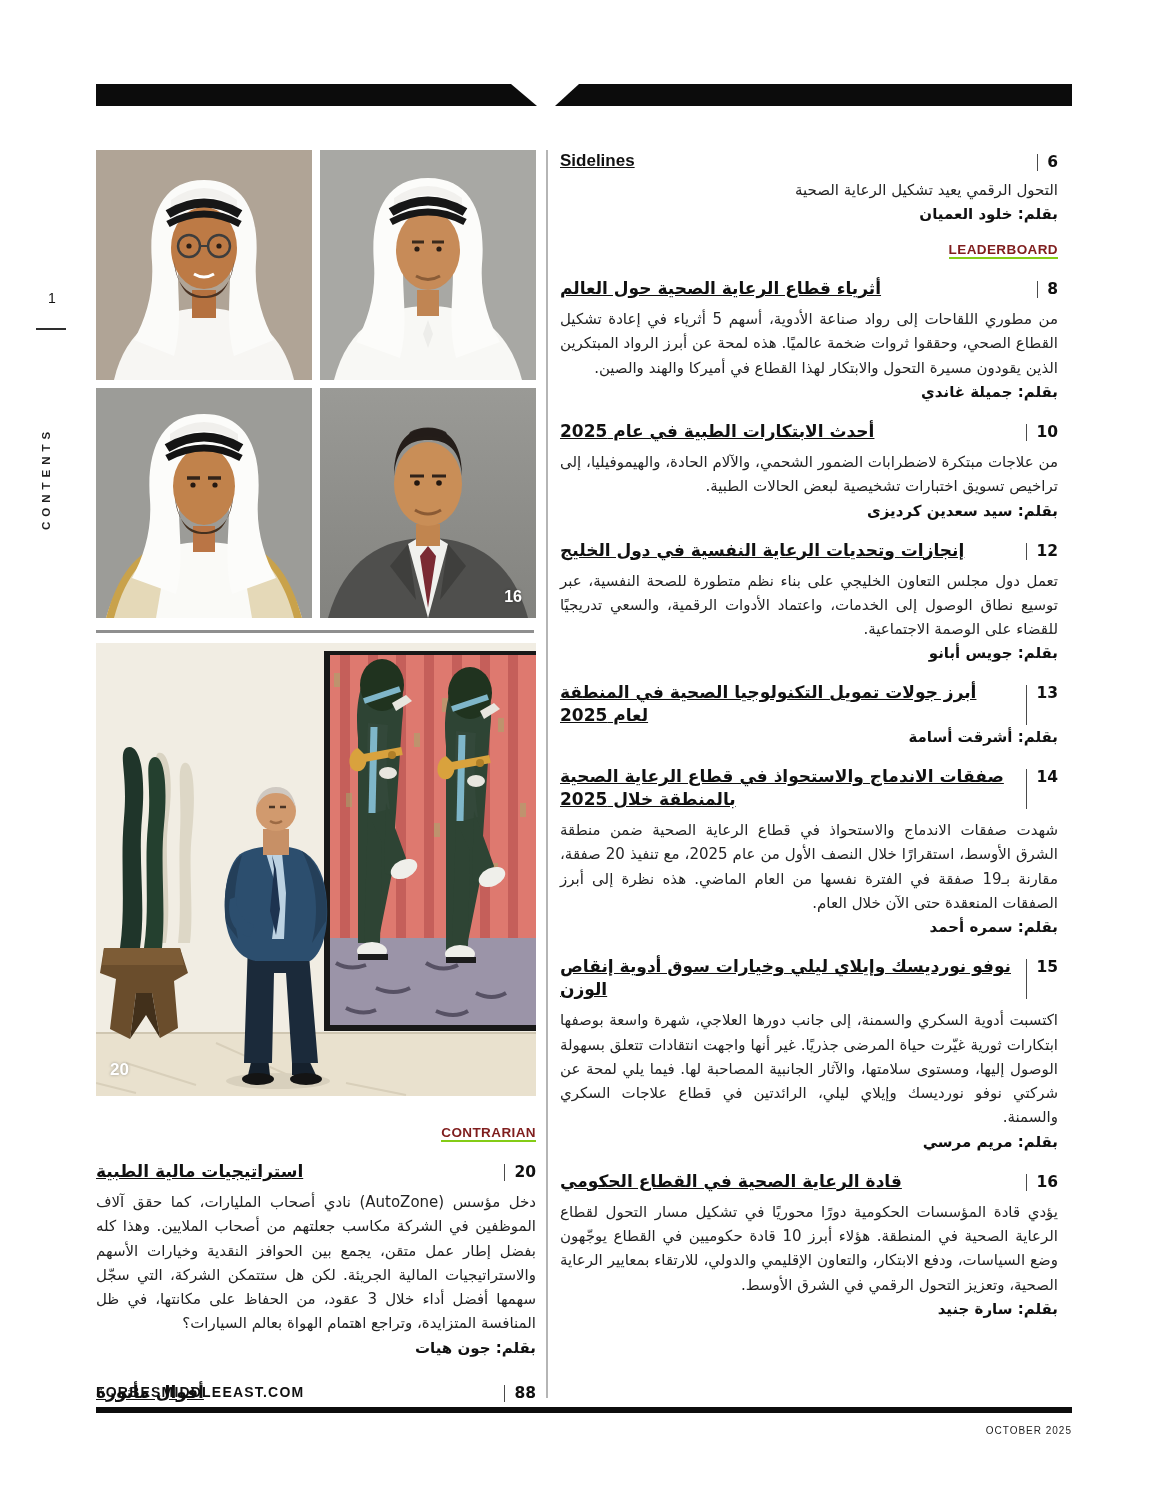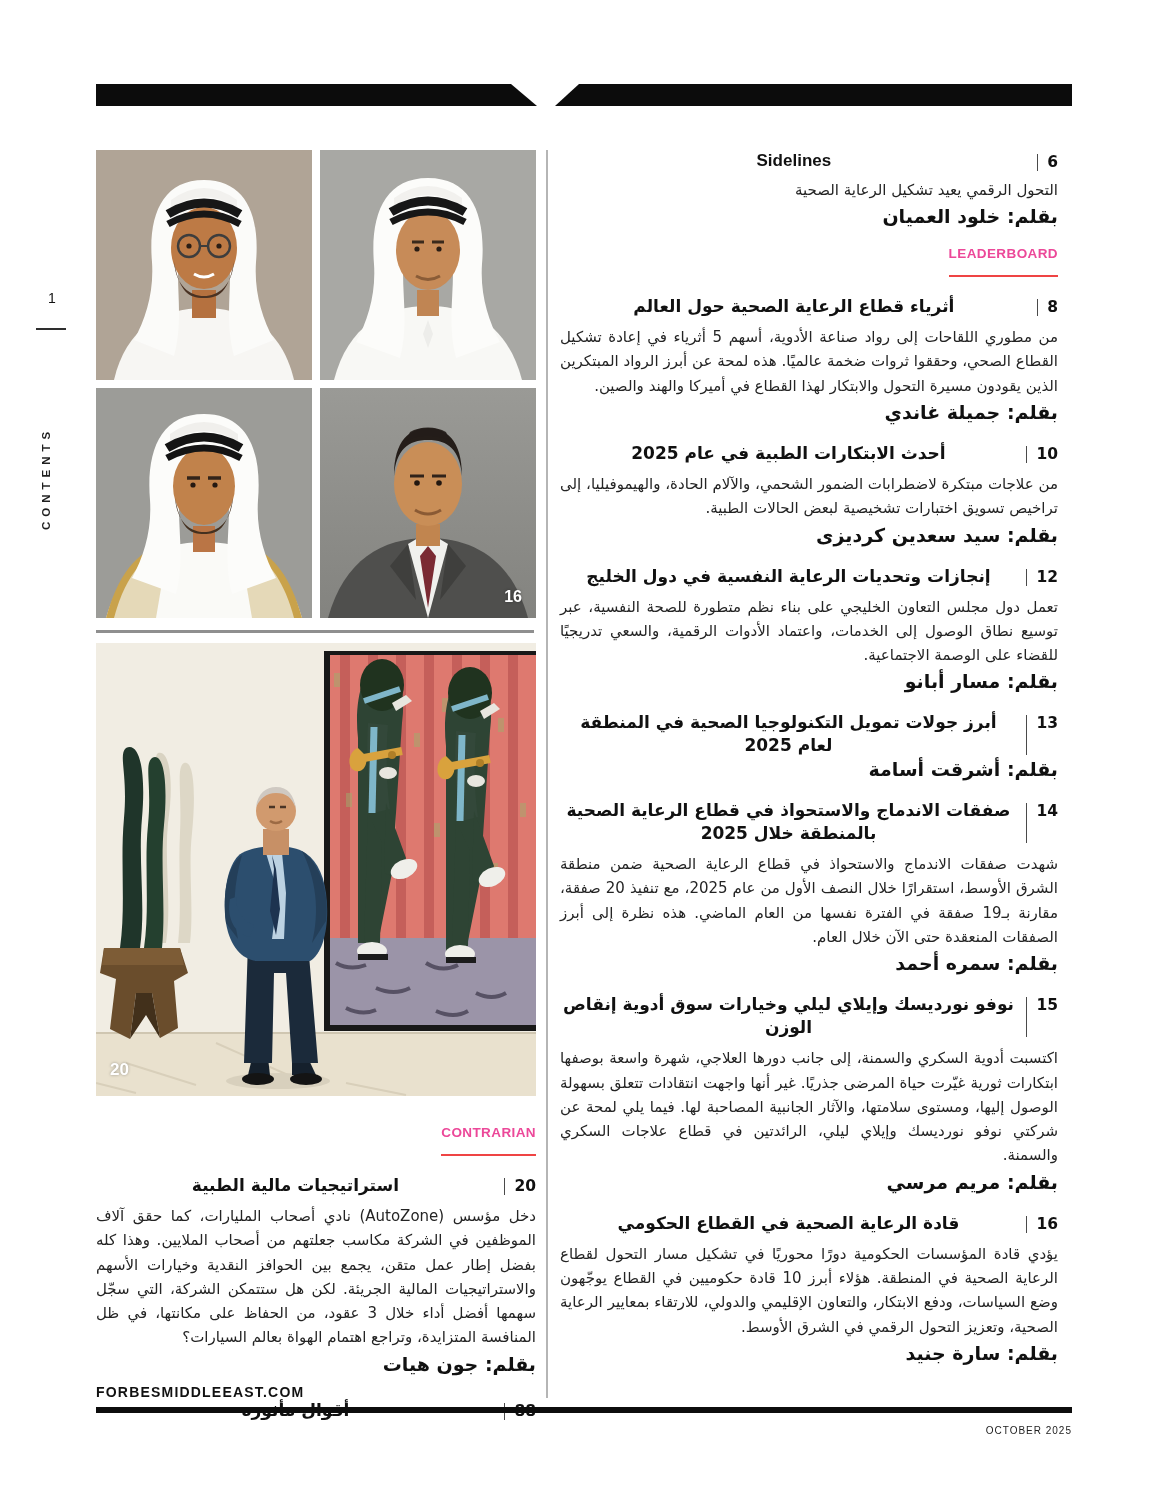--- a/index.html
+++ b/index.html
@@ -33,26 +33,26 @@
   .col-divider{position:absolute;left:546px;top:150px;width:2px;height:1248px;background:#b5b5b5;}
 
   
   .right-col{position:absolute;left:560px;top:150px;width:498px;}
   .left-bottom-col{position:absolute;left:96px;top:1118px;width:440px;}
 
   .toc-section{direction:rtl;margin-bottom:19px;}
   .sec-title{display:flex;direction:rtl;align-items:flex-start;gap:9px;font-weight:bold;font-size:17px;line-height:1.35;color:#111;}
   .sec-num{font-size:15.5px;padding-top:2px;font-family:"DejaVu Sans",sans-serif;}
   .sep{width:1.5px;align-self:stretch;background:#4a4a4a;margin-top:4px;margin-bottom:2px;min-height:14px;}
-  .sec-title .t{flex:1;text-align:center;}
+  .sec-title .t{flex:1;text-align:left;text-decoration:underline;}
   .sec-body{direction:rtl;text-align:justify;text-align-last:right;font-size:15px;line-height:1.62;color:#242424;margin:7px 0 3px 0;}
-  .sec-byline{direction:rtl;text-align:right;font-weight:bold;font-size:19px;margin:1px 0 0 0;color:#111;}
+  .sec-byline{direction:rtl;text-align:right;font-weight:bold;font-size:15px;margin:1px 0 0 0;color:#111;}
 
   .red-header-wrap{text-align:right;margin:4px 0 18px 0;}
-  .red-header{display:inline-block;font-family:"Liberation Sans",sans-serif;font-weight:bold;font-size:13.5px;letter-spacing:.4px;color:#ec4899;border-bottom:2px solid #ef4444;padding-bottom:14px;}
+  .red-header{display:inline-block;font-family:"Liberation Sans",sans-serif;font-weight:bold;font-size:13.5px;letter-spacing:.4px;color:#7f1d1d;border-bottom:2px solid #84cc16;padding-bottom:0;}
 
   .sidelines .sec-title .t{font-family:"Liberation Sans",sans-serif;direction:ltr;unicode-bidi:embed;}
   .sidelines{margin-bottom:16px;}
   .sidelines .sec-body{text-align:right;margin:5px 0 3px 0;}
 
   
   .footer-rule{position:absolute;left:96px;top:1407px;width:976px;height:6px;background:#0d0d0d;}
   .footer-left{position:absolute;left:96px;top:1384px;font-family:"Liberation Sans",sans-serif;font-weight:bold;font-size:14px;letter-spacing:1.2px;color:#111;}
   .footer-right{position:absolute;top:1425px;left:872px;width:200px;text-align:right;font-family:"Liberation Sans",sans-serif;font-size:10px;letter-spacing:1px;color:#222;}
 </style>
@@ -296,21 +296,21 @@
       <p class="sec-byline">بقلم: سيد سعدين كرديزى</p>
     </div>
 
     <div class="toc-section">
       <div class="sec-title">
           <span class="sec-num">12</span>
           <span class="sep"></span>
           <span class="t">إنجازات وتحديات الرعاية النفسية في دول الخليج</span>
         </div>
       <p class="sec-body">تعمل دول مجلس التعاون الخليجي على بناء نظم متطورة للصحة النفسية، عبر توسيع نطاق الوصول إلى الخدمات، واعتماد الأدوات الرقمية، والسعي تدريجيًا للقضاء على الوصمة الاجتماعية.</p>
-      <p class="sec-byline">بقلم: مسار أبانو</p>
+      <p class="sec-byline">بقلم: جويس أبانو</p>
     </div>
 
     <div class="toc-section">
       <div class="sec-title">
           <span class="sec-num">13</span>
           <span class="sep"></span>
           <span class="t">أبرز جولات تمويل التكنولوجيا الصحية في المنطقة لعام 2025</span>
         </div>
       <p class="sec-byline">بقلم: أشرقت أسامة</p>
     </div>

